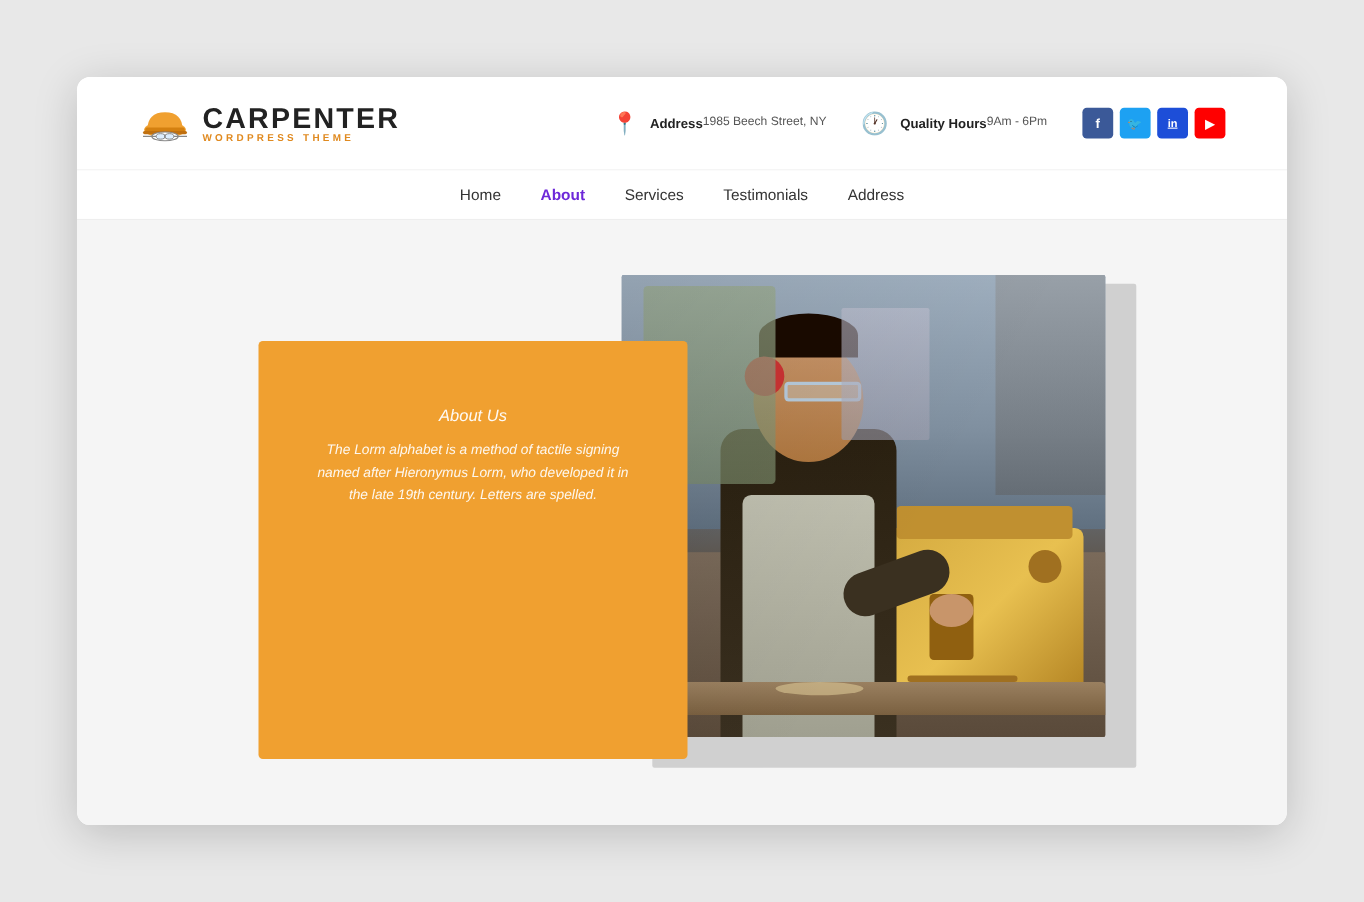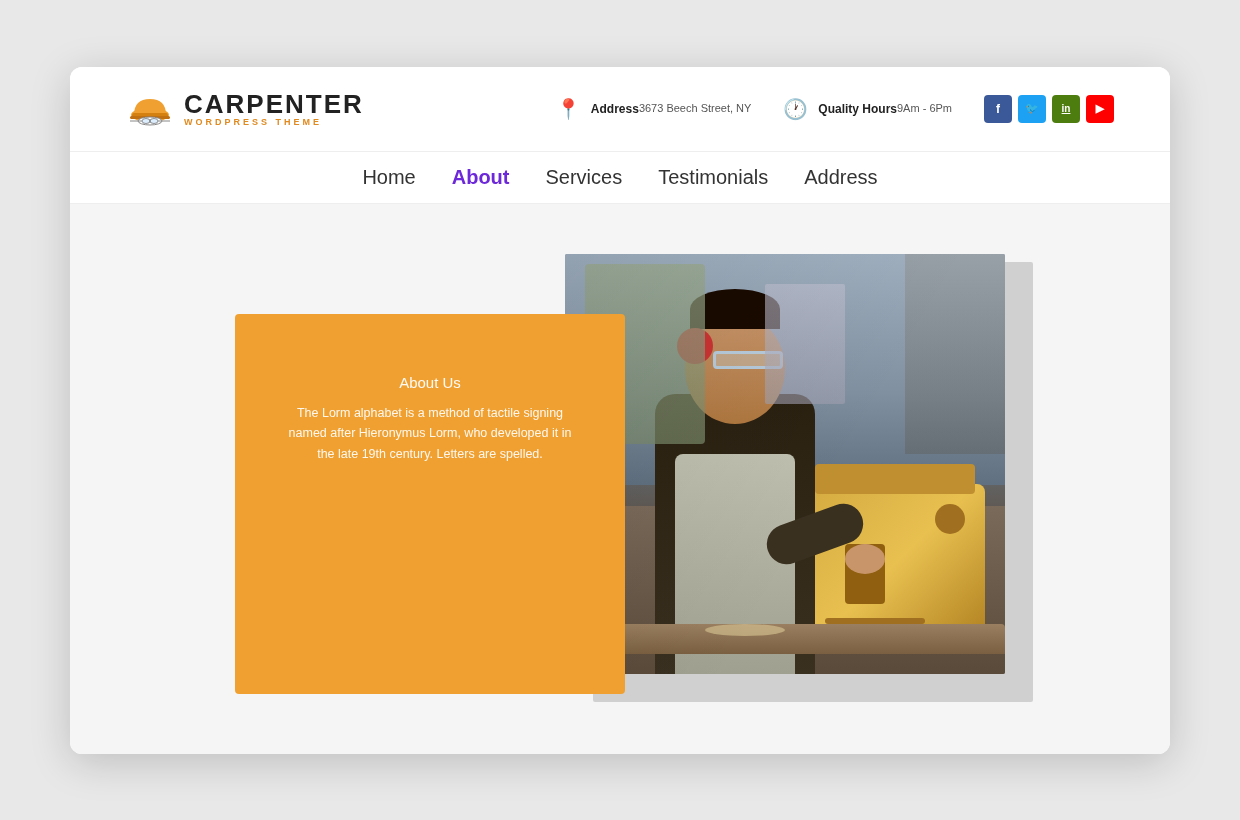--- a/index.html
+++ b/index.html
@@ -84,35 +84,35 @@
       display: flex;
       align-items: center;
       justify-content: center;
       color: #fff;
       font-size: 12px;
       font-weight: 700;
       cursor: pointer;
     }
     .social-fb { background: #3b5998; }
     .social-tw { background: #1da1f2; }
-    .social-li { background: #4d7c0f; text-decoration: underline; }
+    .social-li { background: #1d4ed8; text-decoration: underline; }
     .social-yt { background: #ff0000; }
 
     
     .site-nav {
       display: flex;
       align-items: center;
       justify-content: center;
       gap: 36px;
       padding: 14px 0;
       border-bottom: 1px solid #eee;
       background: #fff;
     }
     .nav-item {
-      font-size: 20px;
+      font-size: 14px;
       color: #333;
       cursor: pointer;
       text-decoration: none;
       font-weight: 500;
     }
     .nav-item.active {
       color: #e08a20;
       font-weight: 600;
     }
 
@@ -123,20 +123,21 @@
       min-height: 520px;
       position: relative;
     }
     .about-section {
       display: flex;
       align-items: flex-start;
       justify-content: center;
       position: relative;
       max-width: 900px;
       margin: 0 auto;
+      font-style: italic;
     }
     
     .about-card {
       background: #f0a030;
       color: #fff;
       width: 390px;
       min-height: 380px;
       border-radius: 4px;
       padding: 60px 44px 50px 44px;
       position: relative;
@@ -234,21 +235,21 @@
         <span class="logo-title">CARPENTER</span>
         <span class="logo-sub">WORDPRESS THEME</span>
       </div>
     </div>
 
     <div class="header-info">
       <div class="info-block">
         <span class="info-icon" style="color:#f0a030;">📍</span>
         <div class="info-text-wrap">
           <span class="info-label">Address</span>
-          <span class="info-value">3673 Beech Street, NY</span>
+          <span class="info-value">1985 Beech Street, NY</span>
         </div>
       </div>
       <div class="info-block">
         <span class="info-icon" style="color:#f0a030;">🕐</span>
         <div class="info-text-wrap">
           <span class="info-label">Quality Hours</span>
           <span class="info-value">9Am - 6Pm</span>
         </div>
       </div>
 

